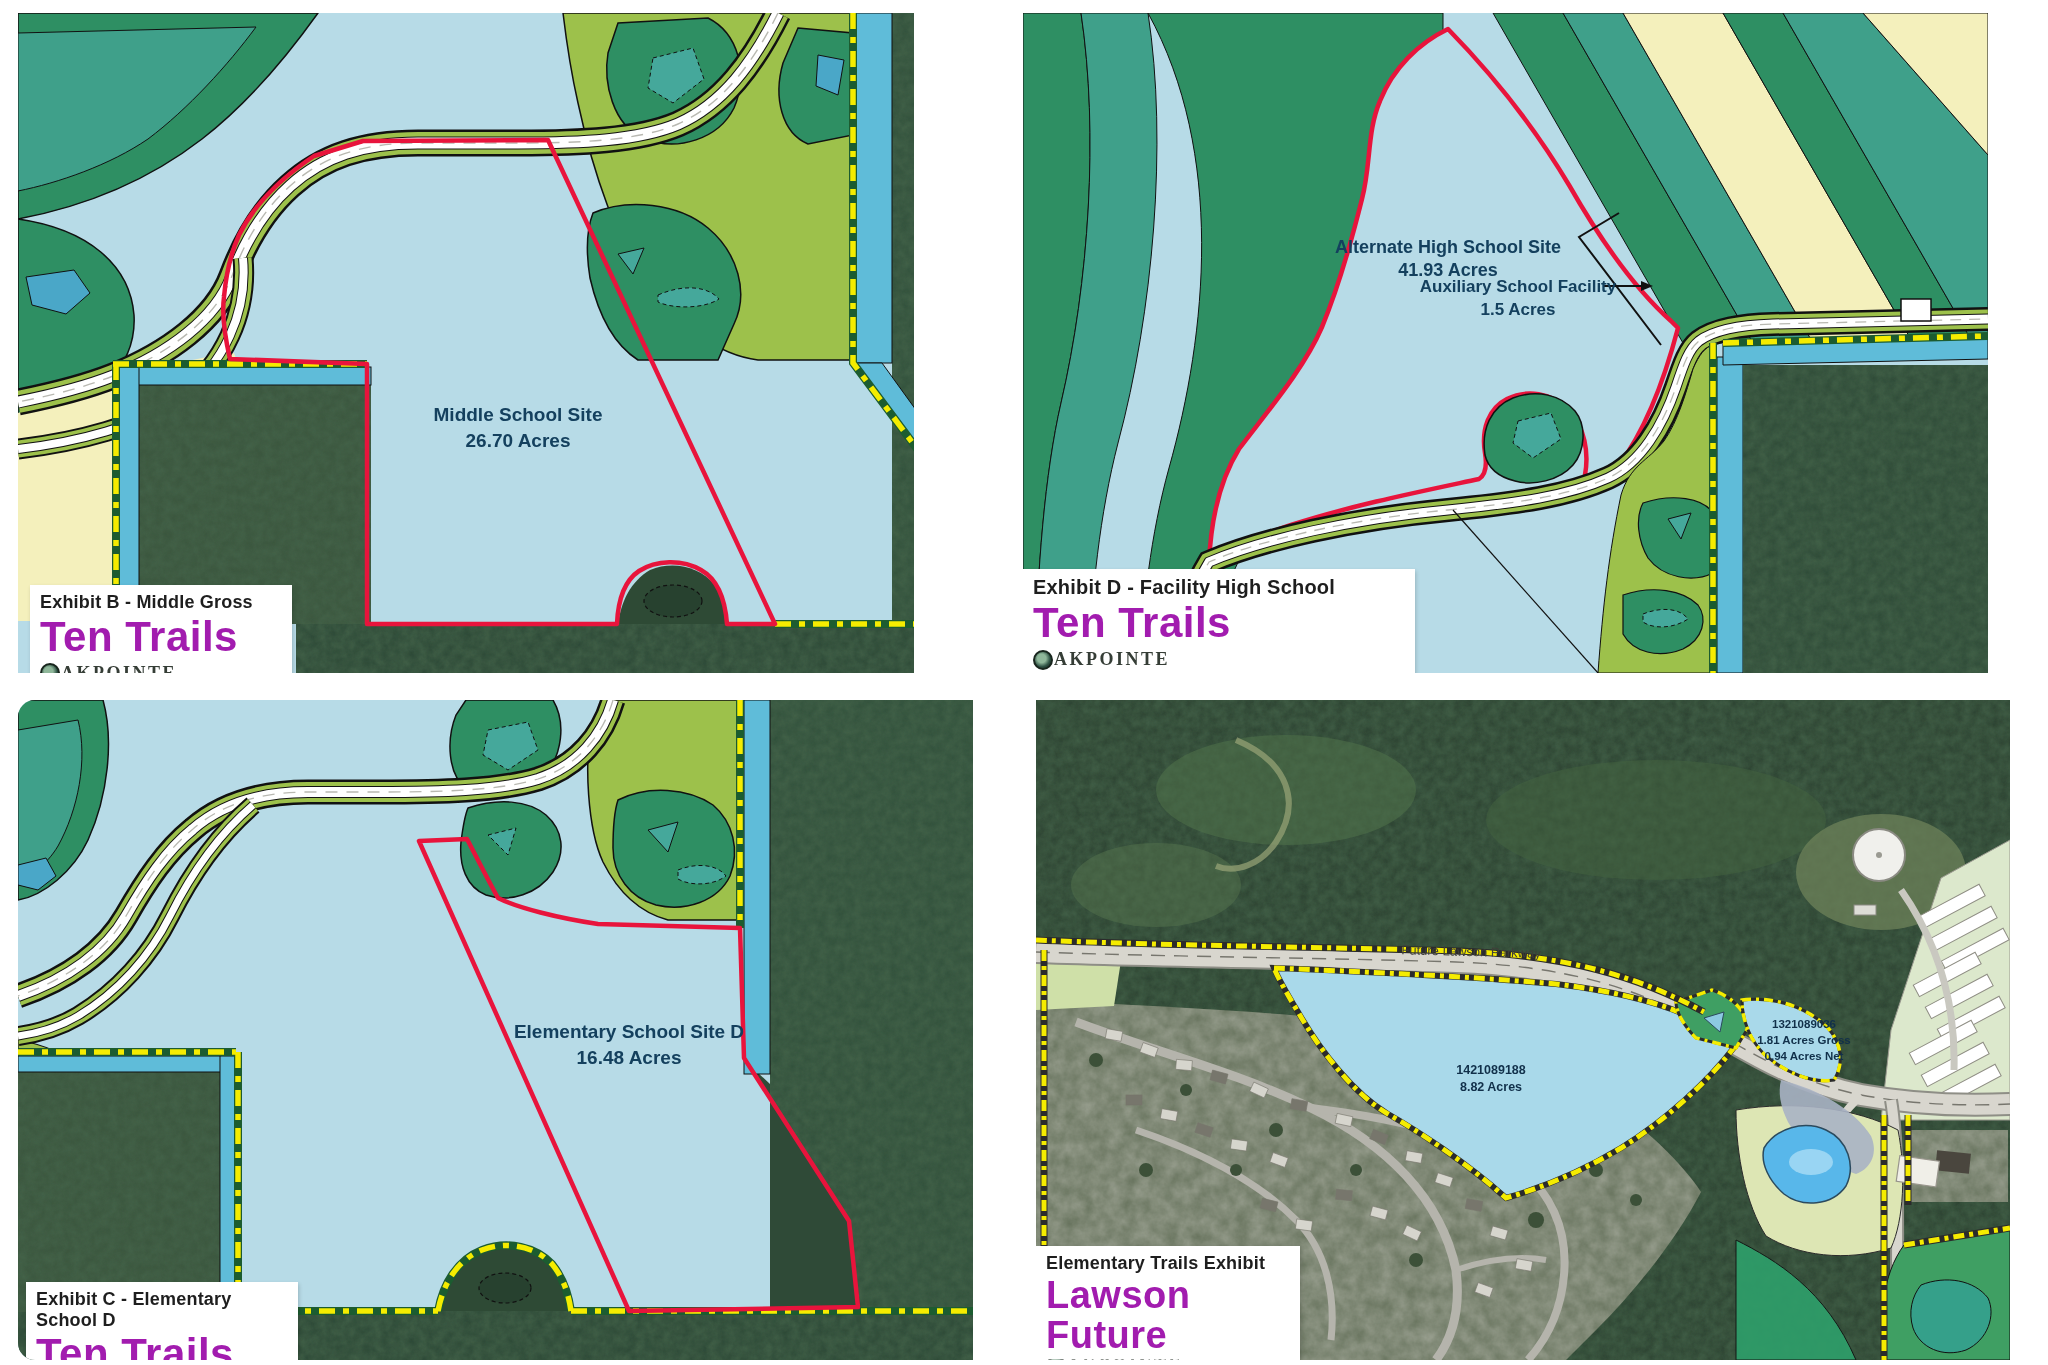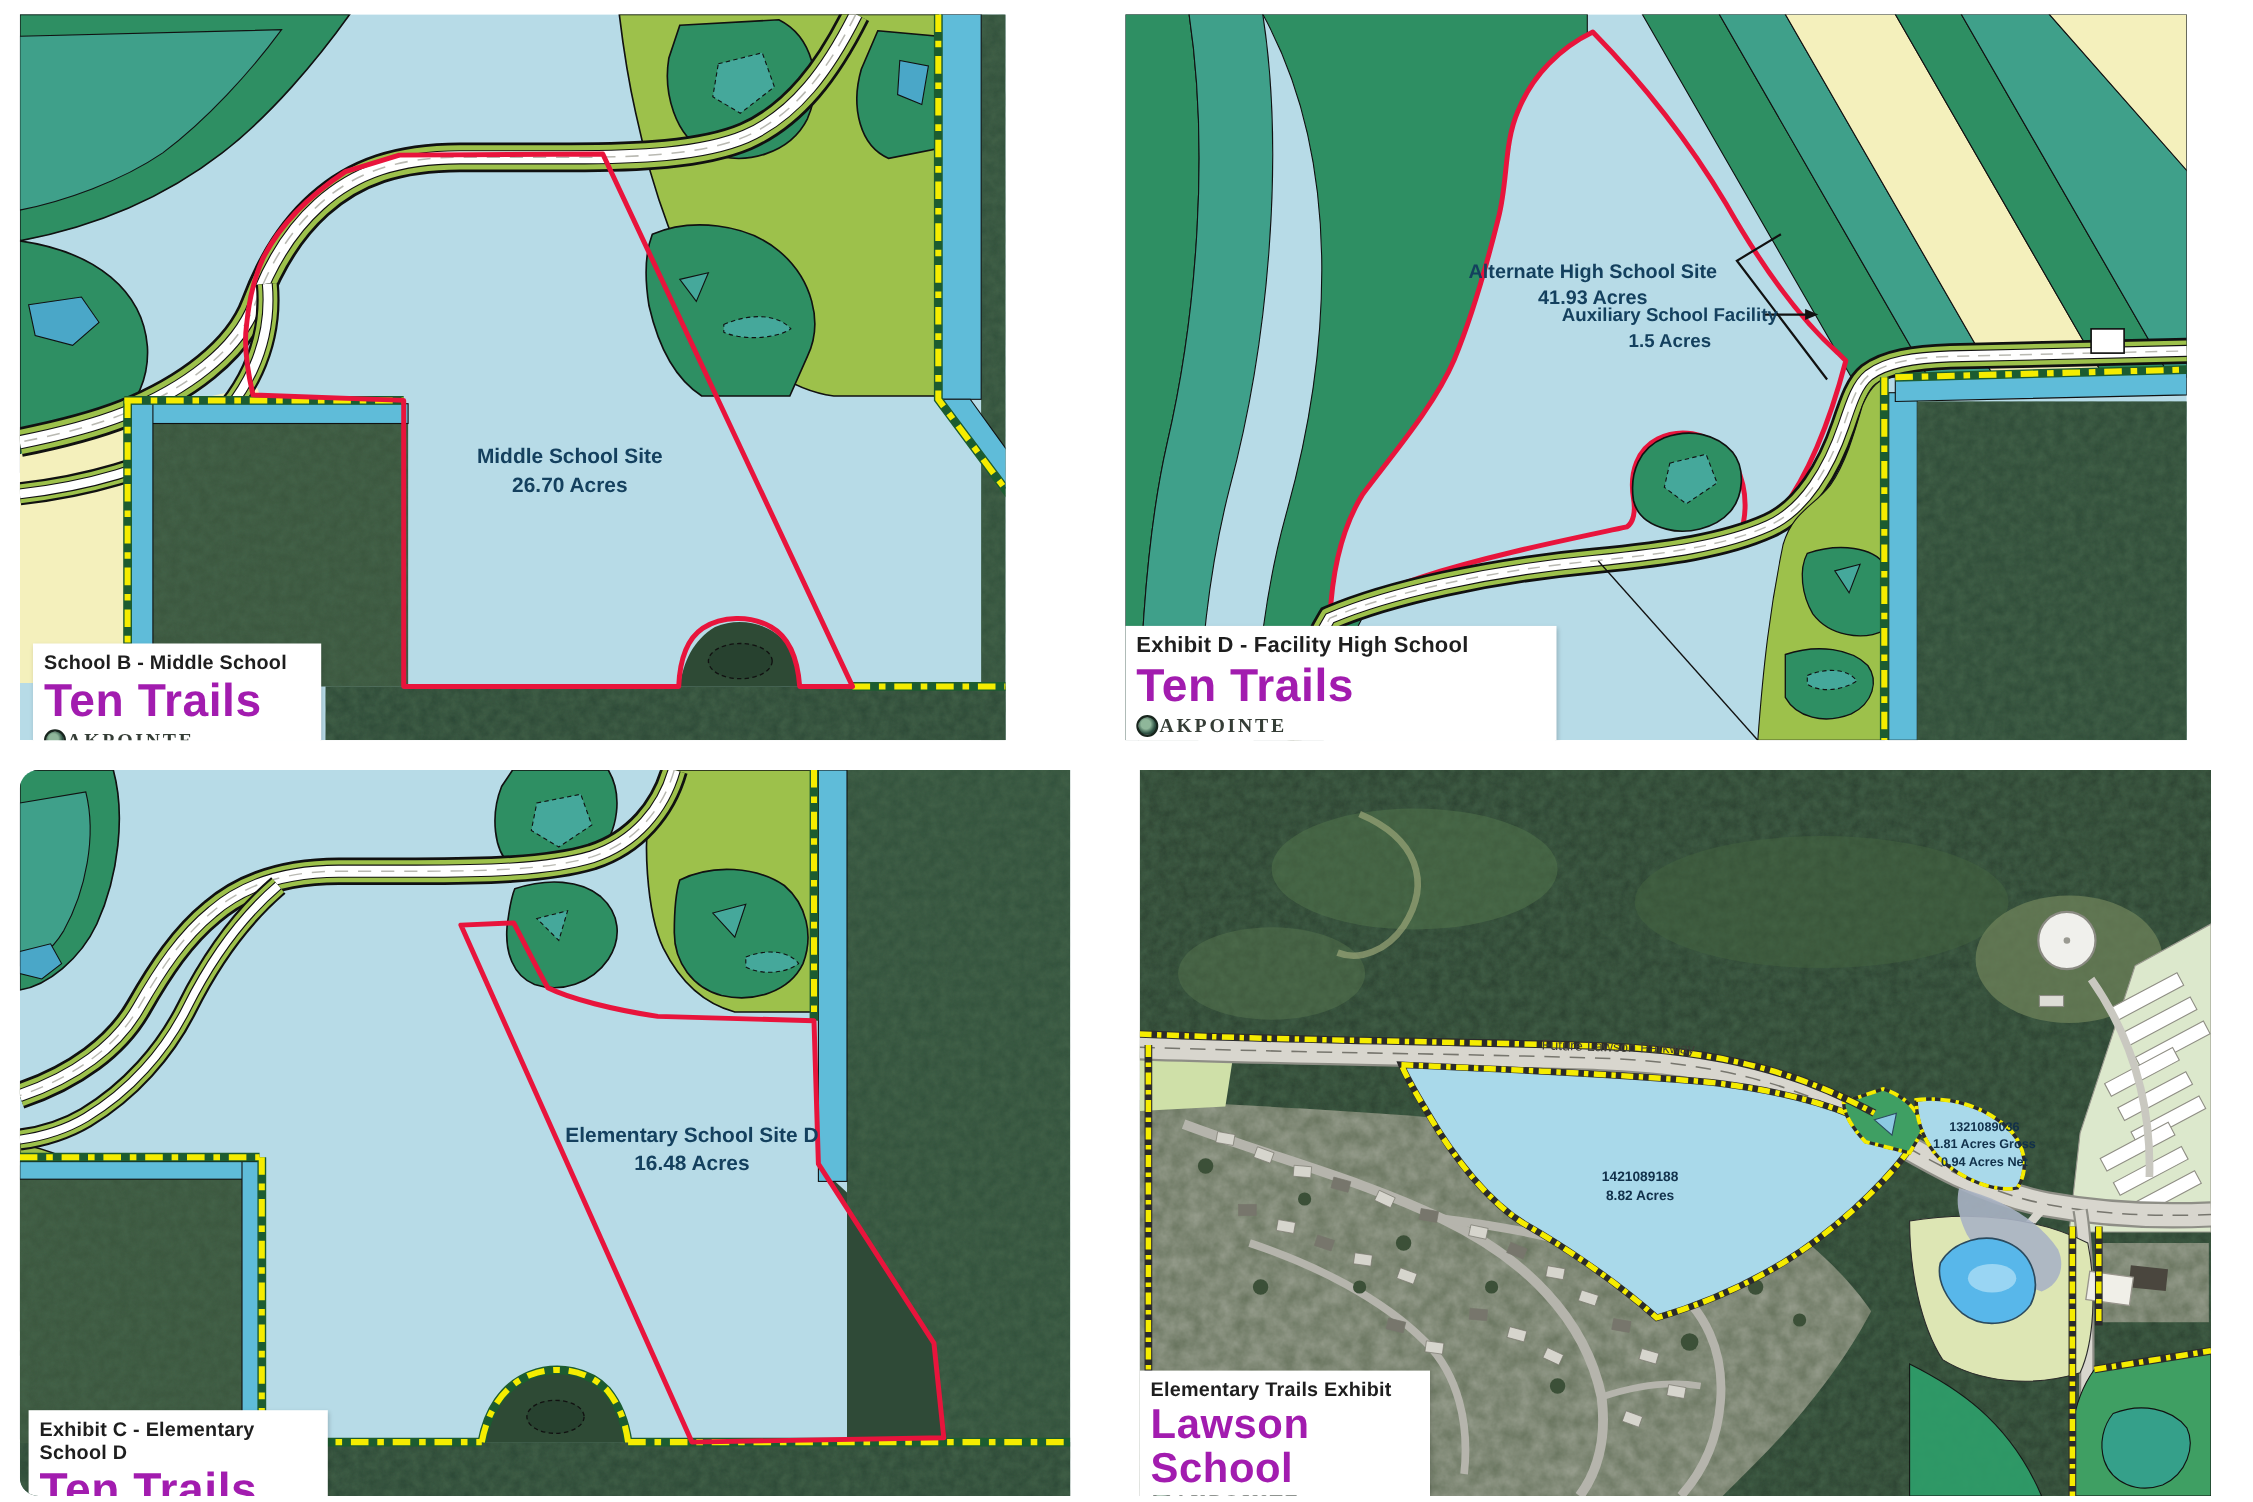--- a/index.html
+++ b/index.html
@@ -107,21 +107,21 @@
         <path d="M835,0 V350 L932,480 V610 M757,611 H932 M95,351 H349 M98,351 V611" stroke="#f5ec00" stroke-width="5.5" stroke-dasharray="16 8 6 8"></path>
       </g>
 
       <path d="M345,128 L530,127 L757,611 L709,611 C707,584 699,566 683,557 C664,546 638,547 621,558 C606,568 600,587 599,611 L349,611 L349,351 L212,346 C206,320 204,299 206,284 C208,261 212,242 221,222 C236,192 263,165 296,143 Z" fill="none" stroke="#e8143c" stroke-width="4.5" stroke-linejoin="round"></path>
       <g>
         <text class="ml" x="500" y="408" font-size="19">Middle School Site</text>
         <text class="ml" x="500" y="434" font-size="19">26.70 Acres</text>
       </g>
     </svg>
     <div class="badge" style="left:12px;top:572px;width:262px;min-height:88px;">
-      <div class="exh">School B - Middle School</div>
+      <div class="exh">Exhibit B - Middle Gross</div>
       <div class="name">Ten Trails</div>
       <div class="brandrow">
         <span class="logo-o"></span>
         <span class="brandtx">AKPOINTE</span>
       </div>
     </div>
   </div>
 
   <div class="panel" style="left:1023px;top:13px;width:965px;height:660px;">
     <svg viewBox="0 0 965 660" width="965" height="660">
@@ -422,21 +422,21 @@
         <text class="ml-sm" x="455" y="391" font-size="12.5">8.82 Acres</text>
       </g>
       <g>
         <text class="ml-sm" x="768" y="328" font-size="11.5">1321089036</text>
         <text class="ml-sm" x="768" y="344" font-size="11.5">1.81 Acres Gross</text>
         <text class="ml-sm" x="768" y="360" font-size="11.5">0.94 Acres Net</text>
       </g>
     </svg>
     <div class="badge small-name" style="left:0px;top:546px;width:264px;height:114px;">
       <div class="exh">Elementary Trails Exhibit</div>
-      <div class="name">Lawson School</div>
+      <div class="name">Lawson Future</div>
       <div class="brandrow cliprow">
         <span class="logo-o"></span>
         <span class="brandtx">AKPOINTE</span>
       </div>
     </div>
   </div>
 
 </div>
 
 </body></html>

